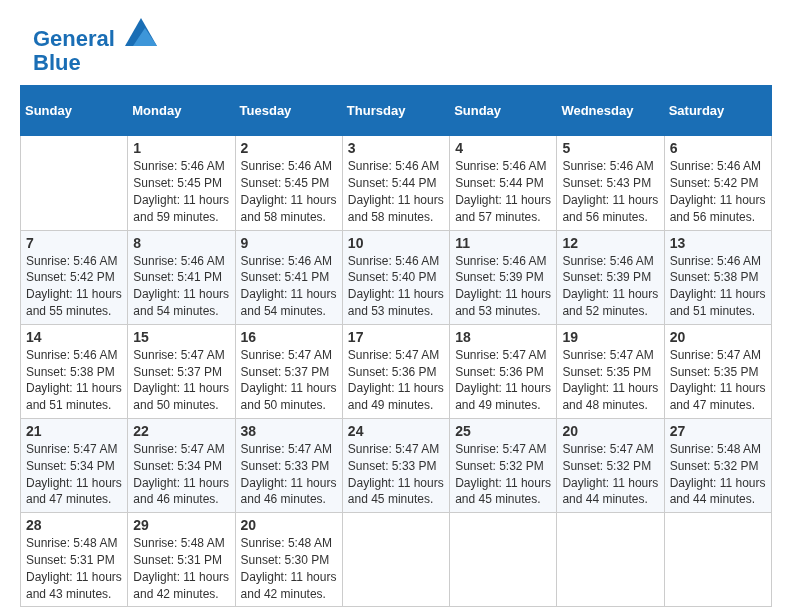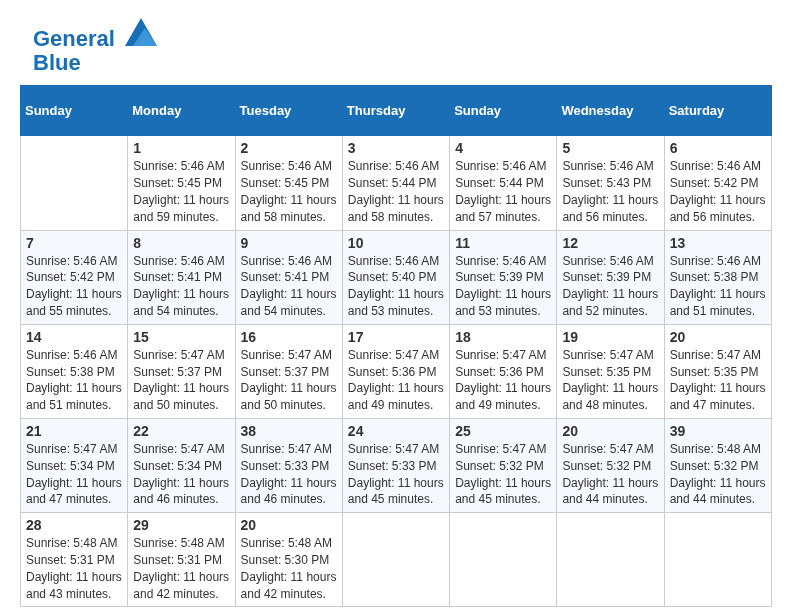--- a/index.html
+++ b/index.html
@@ -310,21 +310,21 @@
 and 45 minutes.</div>
         </td>
         <td>
           <span class="day-num">20</span>
           <div class="day-info" style="white-space: pre-line;">Sunrise: 5:47 AM
 Sunset: 5:32 PM
 Daylight: 11 hours
 and 44 minutes.</div>
         </td>
         <td>
-          <span class="day-num">39</span>
+          <span class="day-num">27</span>
           <div class="day-info" style="white-space: pre-line;">Sunrise: 5:48 AM
 Sunset: 5:32 PM
 Daylight: 11 hours
 and 44 minutes.</div>
         </td>
       </tr>
       <tr>
         <td>
           <span class="day-num">28</span>
           <div class="day-info" style="white-space: pre-line;">Sunrise: 5:48 AM

